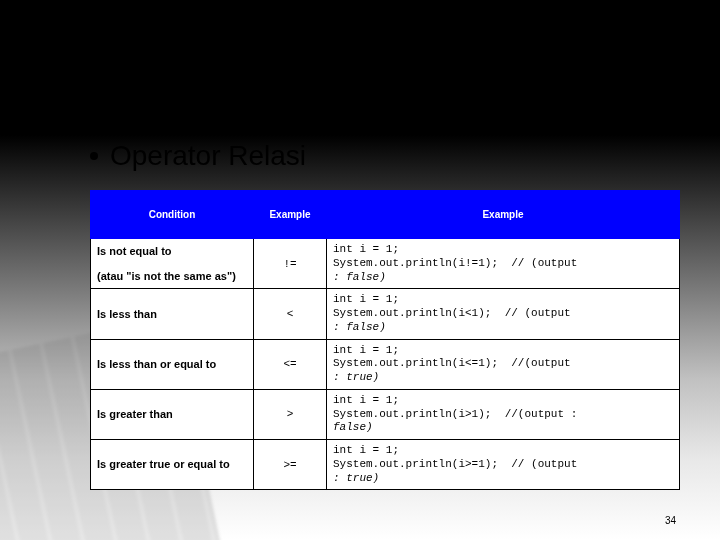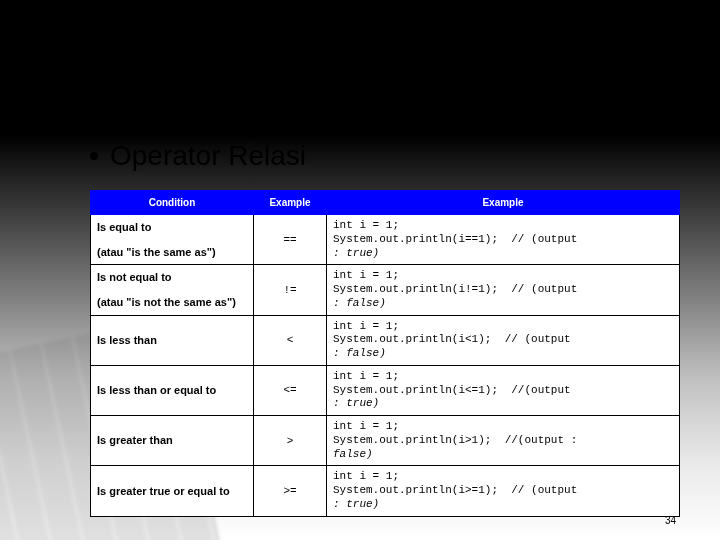--- a/index.html
+++ b/index.html
@@ -53,21 +53,21 @@
   }
   table.optable {
     width: 100%;
     border-collapse: collapse;
     font-size: 11px;
     background: #fff;
   }
   table.optable th {
     background: #0000ff;
     color: #fff;
-    padding: 6px 6px;
+    padding: 18px 6px;
     border: 1px solid #0000ff;
     font-weight: bold;
     text-align: center;
     font-size: 10px;
   }
   table.optable td {
     border: 1.5px solid #000;
     padding: 4px 6px;
     vertical-align: middle;
     font-size: 11px;
@@ -113,30 +113,20 @@
     <thead>
       <tr>
         <th>Condition</th>
         <th>Example</th>
         <th>Example</th>
       </tr>
     </thead>
     <tbody>
       <tr>
         <td class="cond">
-          <div>Is equal to</div>
-          <div style="margin-top:8px;">(atau "is the same as")</div>
-        </td>
-        <td class="op">==</td>
-        <td class="ex"><span>int i = 1;</span>
-<span>System.out.println(i==1);  // (output</span>
-<span class="cm">: true)</span></td>
-      </tr>
-      <tr>
-        <td class="cond">
           <div>Is not equal to</div>
           <div style="margin-top:8px;">(atau "is not the same as")</div>
         </td>
         <td class="op">!=</td>
         <td class="ex"><span>int i = 1;</span>
 <span>System.out.println(i!=1);  // (output</span>
 <span class="cm">: false)</span></td>
       </tr>
       <tr>
         <td class="cond">

